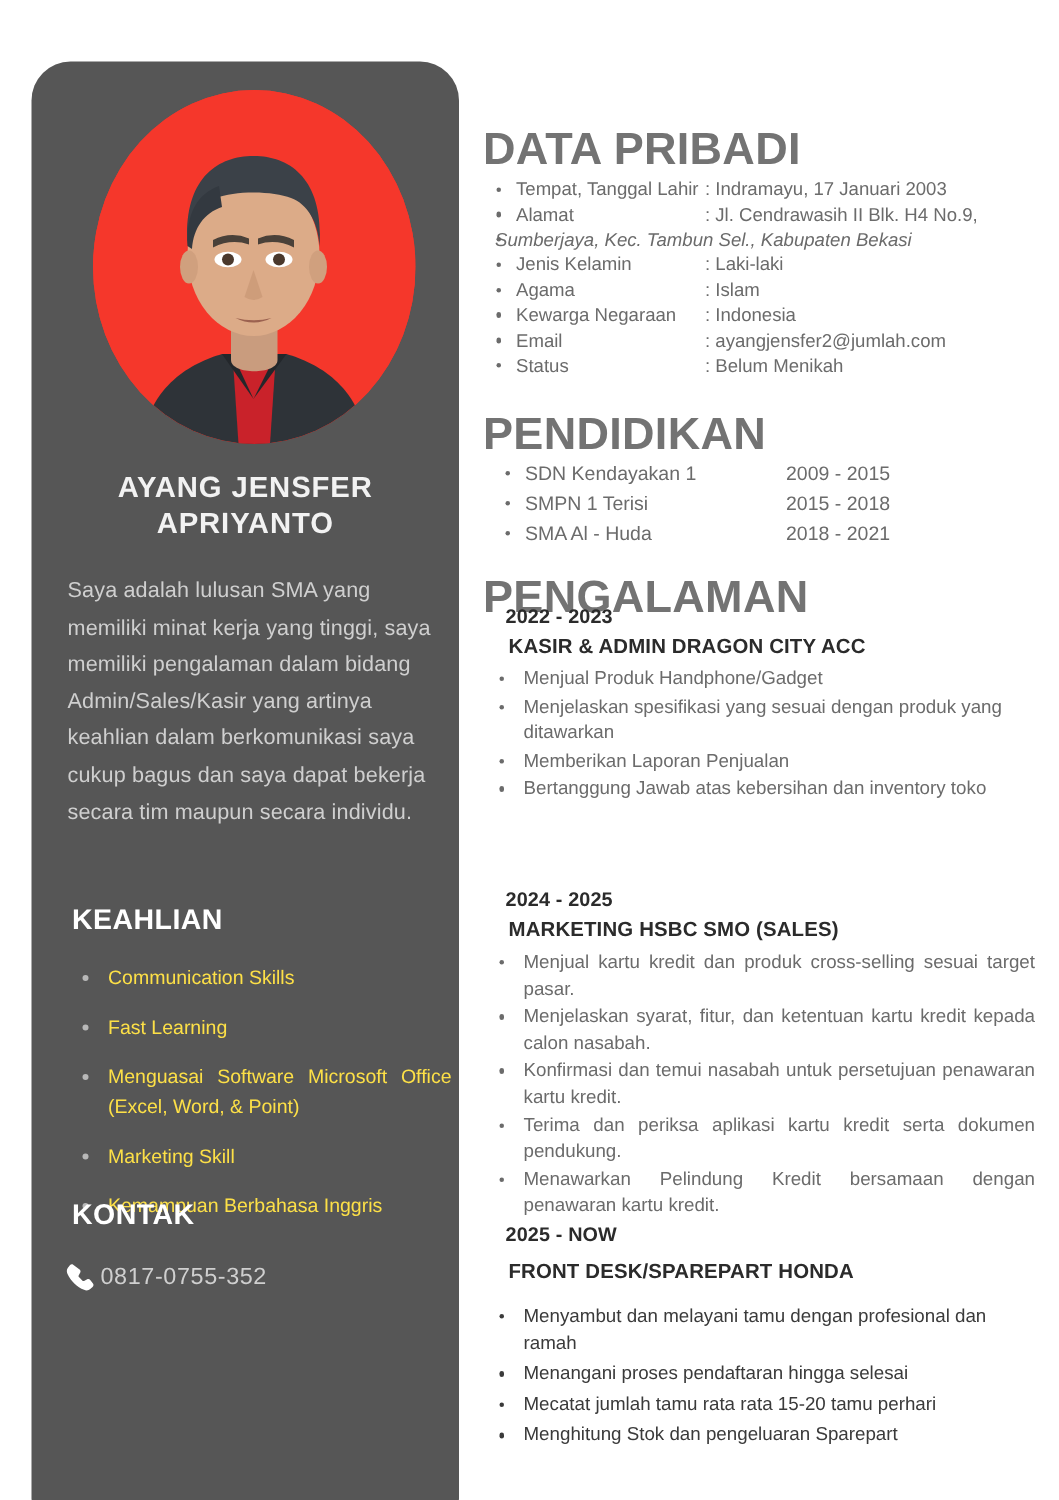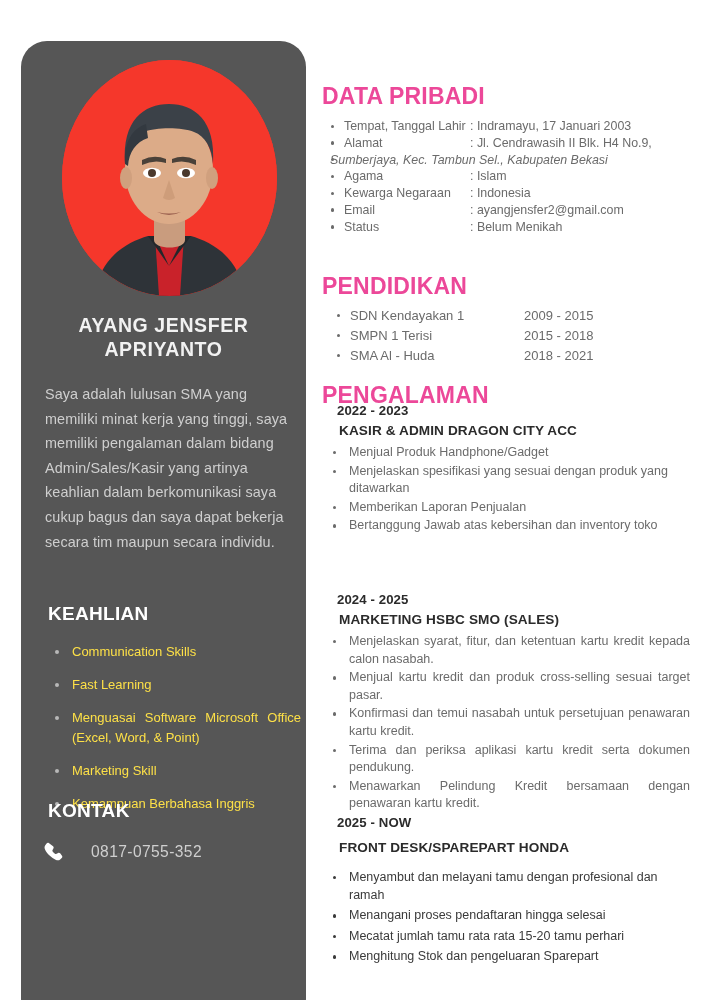--- a/index.html
+++ b/index.html
@@ -105,40 +105,40 @@
     border-radius: 50%;
     background: #b8b8b8;
   }
 
   .contact-row {
     position: absolute;
     left: 22px;
     top: 800px;
     display: flex;
     align-items: center;
-    gap: 27px;
+    gap: 3px;
   }
   .phone-icon { display: block; width: 21px; height: 21px; flex: 0 0 auto; }
   .phone-number {
     color: #cfcfcf;
     font-size: 15.6px;
     letter-spacing: 0.4px;
   }
 
   
   .main {
     position: absolute;
     left: 322px;
     top: 0;
     width: 372px;
     height: 1000px;
   }
   .main-heading {
-    color: #ec4899;
-    font-size: 23px;
+    color: #737373;
+    font-size: 30px;
     font-weight: bold;
     letter-spacing: 0.2px;
     margin: 0;
   }
   .h-data { position: absolute; left: 0; top: 83px; }
   .h-pend { position: absolute; left: 0; top: 273px; }
   .h-peng { position: absolute; left: 0; top: 382px; }
 
   
   .pd-list {
@@ -324,27 +324,30 @@
 
     <ul class="pd-list">
       <li>
         <span class="pd-label">Tempat, Tanggal Lahir</span><span class="pd-val">: Indramayu, 17 Januari 2003</span>
       </li>
       <li>
         <span class="pd-label">Alamat</span><span class="pd-val">:  Jl. Cendrawasih II Blk. H4 No.9,</span>
       </li>
       <li class="pd-cont" style="list-style:none;padding-left:0;font-style:italic;">Sumberjaya, Kec. Tambun Sel., Kabupaten Bekasi</li>
       <li>
+        <span class="pd-label">Jenis Kelamin</span><span class="pd-val">: Laki-laki</span>
+      </li>
+      <li>
         <span class="pd-label">Agama</span><span class="pd-val">: Islam</span>
       </li>
       <li>
         <span class="pd-label">Kewarga Negaraan</span><span class="pd-val">: Indonesia</span>
       </li>
       <li>
-        <span class="pd-label">Email</span><span class="pd-val">: ayangjensfer2@gmail.com</span>
+        <span class="pd-label">Email</span><span class="pd-val">: ayangjensfer2@jumlah.com</span>
       </li>
       <li>
         <span class="pd-label">Status</span><span class="pd-val">: Belum Menikah</span>
       </li>
     </ul>
 
     <h1 class="main-heading h-pend">PENDIDIKAN</h1>
 
     <ul class="edu-list">
       <li>
@@ -368,22 +371,22 @@
         <li>Menjelaskan spesifikasi yang sesuai dengan produk yang ditawarkan</li>
         <li>Memberikan Laporan Penjualan</li>
         <li>Bertanggung Jawab atas kebersihan dan inventory toko</li>
       </ul>
     </div>
 
     <div class="exp exp-2">
       <div class="exp-years">2024 - 2025</div>
       <div class="exp-title">MARKETING HSBC SMO (SALES)</div>
       <ul class="exp-list justify">
+        <li>Menjual kartu kredit dan produk cross-selling sesuai target pasar.</li>
         <li>Menjelaskan syarat, fitur, dan ketentuan kartu kredit kepada calon nasabah.</li>
-        <li>Menjual kartu kredit dan produk cross-selling sesuai target pasar.</li>
         <li>Konfirmasi dan temui nasabah untuk persetujuan penawaran kartu kredit.</li>
         <li>Terima dan periksa aplikasi kartu kredit serta dokumen pendukung.</li>
         <li>Menawarkan Pelindung Kredit bersamaan dengan penawaran kartu kredit.</li>
       </ul>
     </div>
 
     <div class="exp exp-3">
       <div class="exp-years">2025 - NOW</div>
       <div class="exp-title">FRONT DESK/SPAREPART HONDA</div>
       <ul class="exp-list dark">

